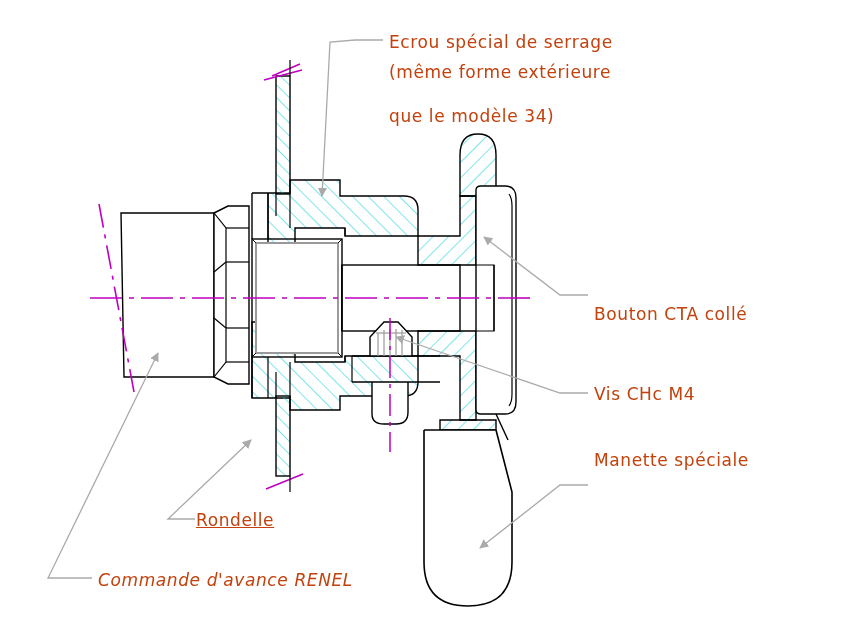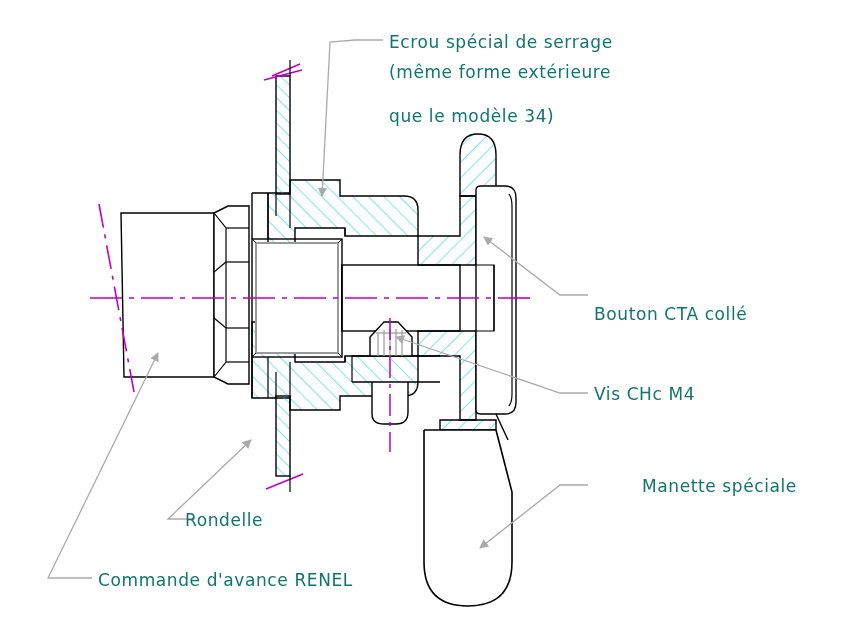--- a/index.html
+++ b/index.html
@@ -19,21 +19,21 @@
   }
   #drawing-svg {
     position: absolute;
     left: 0;
     top: 0;
     width: 847px;
     height: 638px;
   }
   .ann-text {
     position: absolute;
-    color: #0f766e;
+    color: #c2410c;
     font-family: "DejaVu Sans", sans-serif;
     font-size: 17px;
     letter-spacing: 0.6px;
     white-space: pre;
     line-height: 25px;
   }
 </style>
 </head>
 <body>
 
@@ -189,19 +189,19 @@
   </svg>
 
   <div class="ann-text" style="left:389px; top:30px;">Ecrou spécial de serrage</div>
   <div class="ann-text" style="left:389px; top:60px;">(même forme extérieure</div>
   <div class="ann-text" style="left:389px; top:104px;">que le modèle 34)</div>
 
   <div class="ann-text" style="left:594px; top:284px;margin-top:18px;">Bouton CTA collé</div>
 
   <div class="ann-text" style="left:594px; top:382px;">Vis CHc M4</div>
 
-  <div class="ann-text" style="left:594px; top:474px;margin-left:48px;">Manette spéciale</div>
-
-  <div class="ann-text" style="left:185px; top:508px;">Rondelle</div>
-
-  <div class="ann-text" style="left:98px; top:568px;">Commande d'avance RENEL</div>
+  <div class="ann-text" style="left:594px; top:448px;">Manette spéciale</div>
+
+  <div class="ann-text" style="left:196px; top:508px;text-decoration:underline;">Rondelle</div>
+
+  <div class="ann-text" style="left:98px; top:568px;font-style:italic;">Commande d'avance RENEL</div>
 
 </div>
 
 </body></html>

